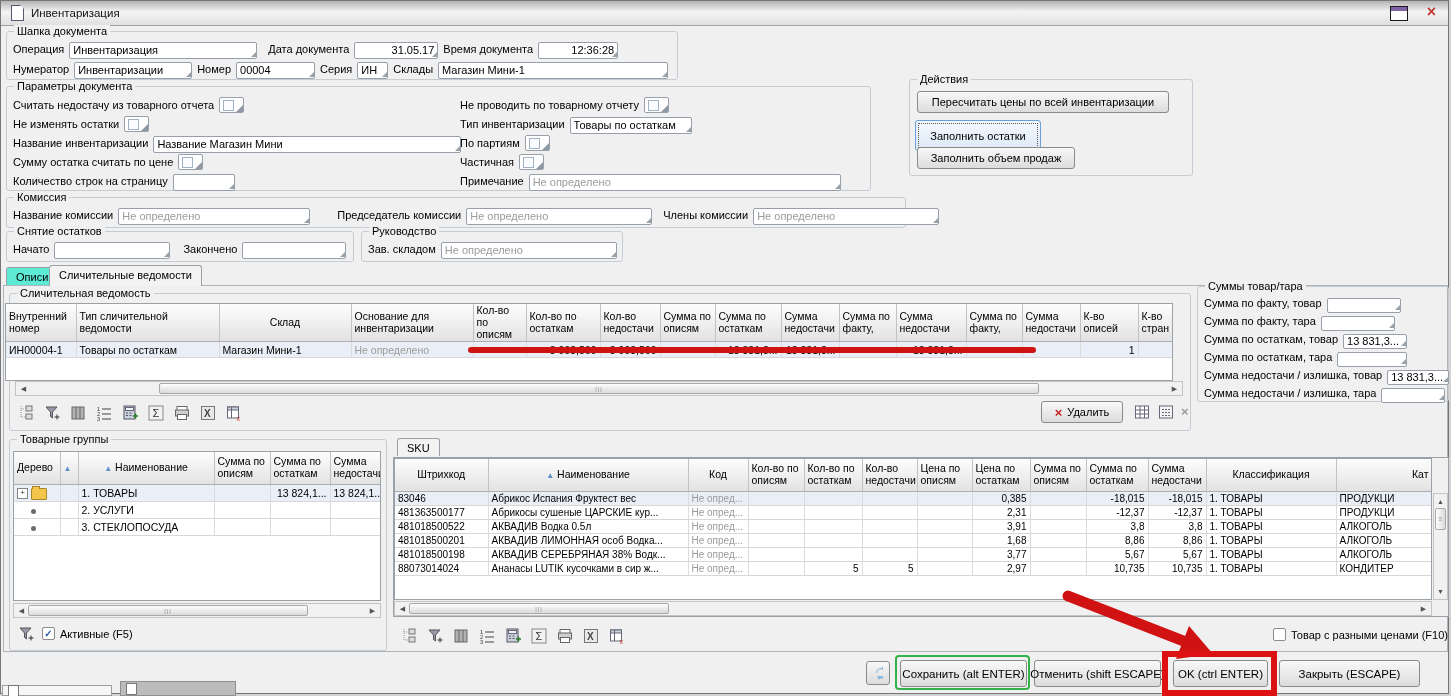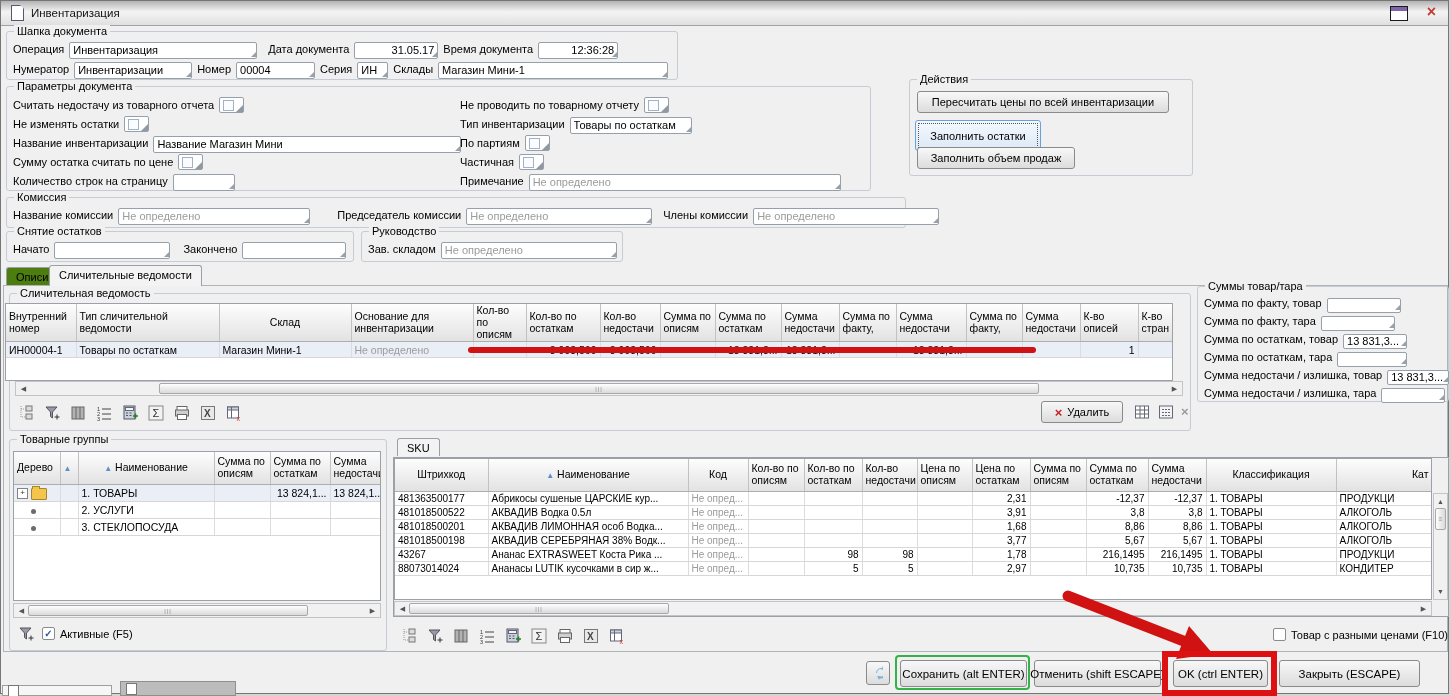--- a/index.html
+++ b/index.html
@@ -44,21 +44,21 @@
   .sb-thumb{height:11px;background:linear-gradient(#fefefe,#dadada);border:1px solid #a8a8a8;border-radius:2px;display:flex;align-items:center;justify-content:center;font-size:6px;color:#888;letter-spacing:1px;box-sizing:border-box}
   .sb-vthumb{width:11px;height:22px;background:linear-gradient(90deg,#fefefe,#dadada);border:1px solid #a8a8a8;border-radius:2px;display:flex;align-items:center;justify-content:center;font-size:6px;color:#888;box-sizing:border-box}
   .sb-fill{flex:1}
   .tbar{position:absolute;display:flex;gap:4px;align-items:center}
   .tbi{width:22px;height:20px;display:flex;align-items:center;justify-content:center}
   .sort{color:#5f8fc7;font-size:8px;margin-right:3px}
   .expander{width:9px;height:9px;border:1px solid #848484;background:#fff;font-size:8px;line-height:7px;text-align:center;display:inline-block;margin-right:3px;color:#333;vertical-align:middle}
   .folder{display:inline-block;width:14px;height:10px;background:#f3c64b;border:1px solid #a8862c;border-radius:1px;position:relative;vertical-align:middle}
   .folder::before{content:"";position:absolute;left:0;top:-3px;width:6px;height:2px;background:#f3c64b;border:1px solid #a8862c;border-bottom:none}
   .bullet{display:inline-block;width:5px;height:5px;border-radius:50%;background:#6b6b6b;margin-left:14px;vertical-align:middle}
-  .tab{position:absolute;font-size:11px;padding:3px 9px 2px;background:#4d7c0f;border:1px solid #9aa0a8;border-bottom:none;border-radius:3px 3px 0 0;box-sizing:border-box;z-index:3}
+  .tab{position:absolute;font-size:11px;padding:3px 9px 2px;background:#5eead4;border:1px solid #9aa0a8;border-bottom:none;border-radius:3px 3px 0 0;box-sizing:border-box;z-index:3}
   .tab.active{background:#f3f3f3;z-index:4}
   .tabcontent{position:absolute;border:1px solid #aeb4ba;background:#f0f0f0;box-sizing:border-box;z-index:1}
   .delx{color:#c52222;font-weight:900;font-size:13px;margin-right:5px;line-height:1}
   .grayx{color:#9a9a9a;font-weight:bold;font-size:13px}
   .ann{position:absolute;pointer-events:none;z-index:55;box-sizing:border-box}
   #okbox{border:6px solid #dd1111}
   #savebox{border:2px solid #35b14a;border-radius:4px}
   svg.overlay{position:absolute;left:0;top:0;z-index:54;pointer-events:none}
   .frag{position:absolute;box-sizing:border-box;z-index:40;display:flex;align-items:center;padding-left:5px;gap:4px}
   .fragico{width:9px;height:10px;background:#fff;border:1px solid #777;flex:none}
@@ -474,20 +474,35 @@
           <th>Цена по описям</th>
           <th>Цена по остаткам</th>
           <th>Сумма по описям</th>
           <th>Сумма по остаткам</th>
           <th>Сумма недостачи</th>
           <th style="text-align:center">Классификация</th>
           <th style="text-align:right">Кат</th>
         </tr>
       </thead>
       <tbody>
+        <tr class="sel">
+          <td>83046</td>
+          <td>Абрикос Испания Фруктест вес</td>
+          <td class="mut">Не опред...</td>
+          <td class="num"></td>
+          <td class="num"></td>
+          <td class="num"></td>
+          <td class="num"></td>
+          <td class="num">0,385</td>
+          <td class="num"></td>
+          <td class="num">-18,015</td>
+          <td class="num">-18,015</td>
+          <td>1. ТОВАРЫ</td>
+          <td>ПРОДУКЦИ</td>
+        </tr>
         <tr>
           <td>481363500177</td>
           <td>Абрикосы сушеные ЦАРСКИЕ кур...</td>
           <td class="mut">Не опред...</td>
           <td class="num"></td>
           <td class="num"></td>
           <td class="num"></td>
           <td class="num"></td>
           <td class="num">2,31</td>
           <td class="num"></td>
@@ -533,35 +548,20 @@
           <td class="num"></td>
           <td class="num"></td>
           <td class="num"></td>
           <td class="num"></td>
           <td class="num">3,77</td>
           <td class="num"></td>
           <td class="num">5,67</td>
           <td class="num">5,67</td>
           <td>1. ТОВАРЫ</td>
           <td>АЛКОГОЛЬ</td>
-        </tr>
-        <tr>
-          <td>43267</td>
-          <td>Ананас EXTRASWEET Коста Рика ...</td>
-          <td class="mut">Не опред...</td>
-          <td class="num"></td>
-          <td class="num">98</td>
-          <td class="num">98</td>
-          <td class="num"></td>
-          <td class="num">1,78</td>
-          <td class="num"></td>
-          <td class="num">216,1495</td>
-          <td class="num">216,1495</td>
-          <td>1. ТОВАРЫ</td>
-          <td>ПРОДУКЦИ</td>
         </tr>
         <tr>
           <td>88073014024</td>
           <td>Ананасы LUTIK кусочками в сир ж...</td>
           <td class="mut">Не опред...</td>
           <td class="num"></td>
           <td class="num">5</td>
           <td class="num">5</td>
           <td class="num"></td>
           <td class="num">2,97</td>

